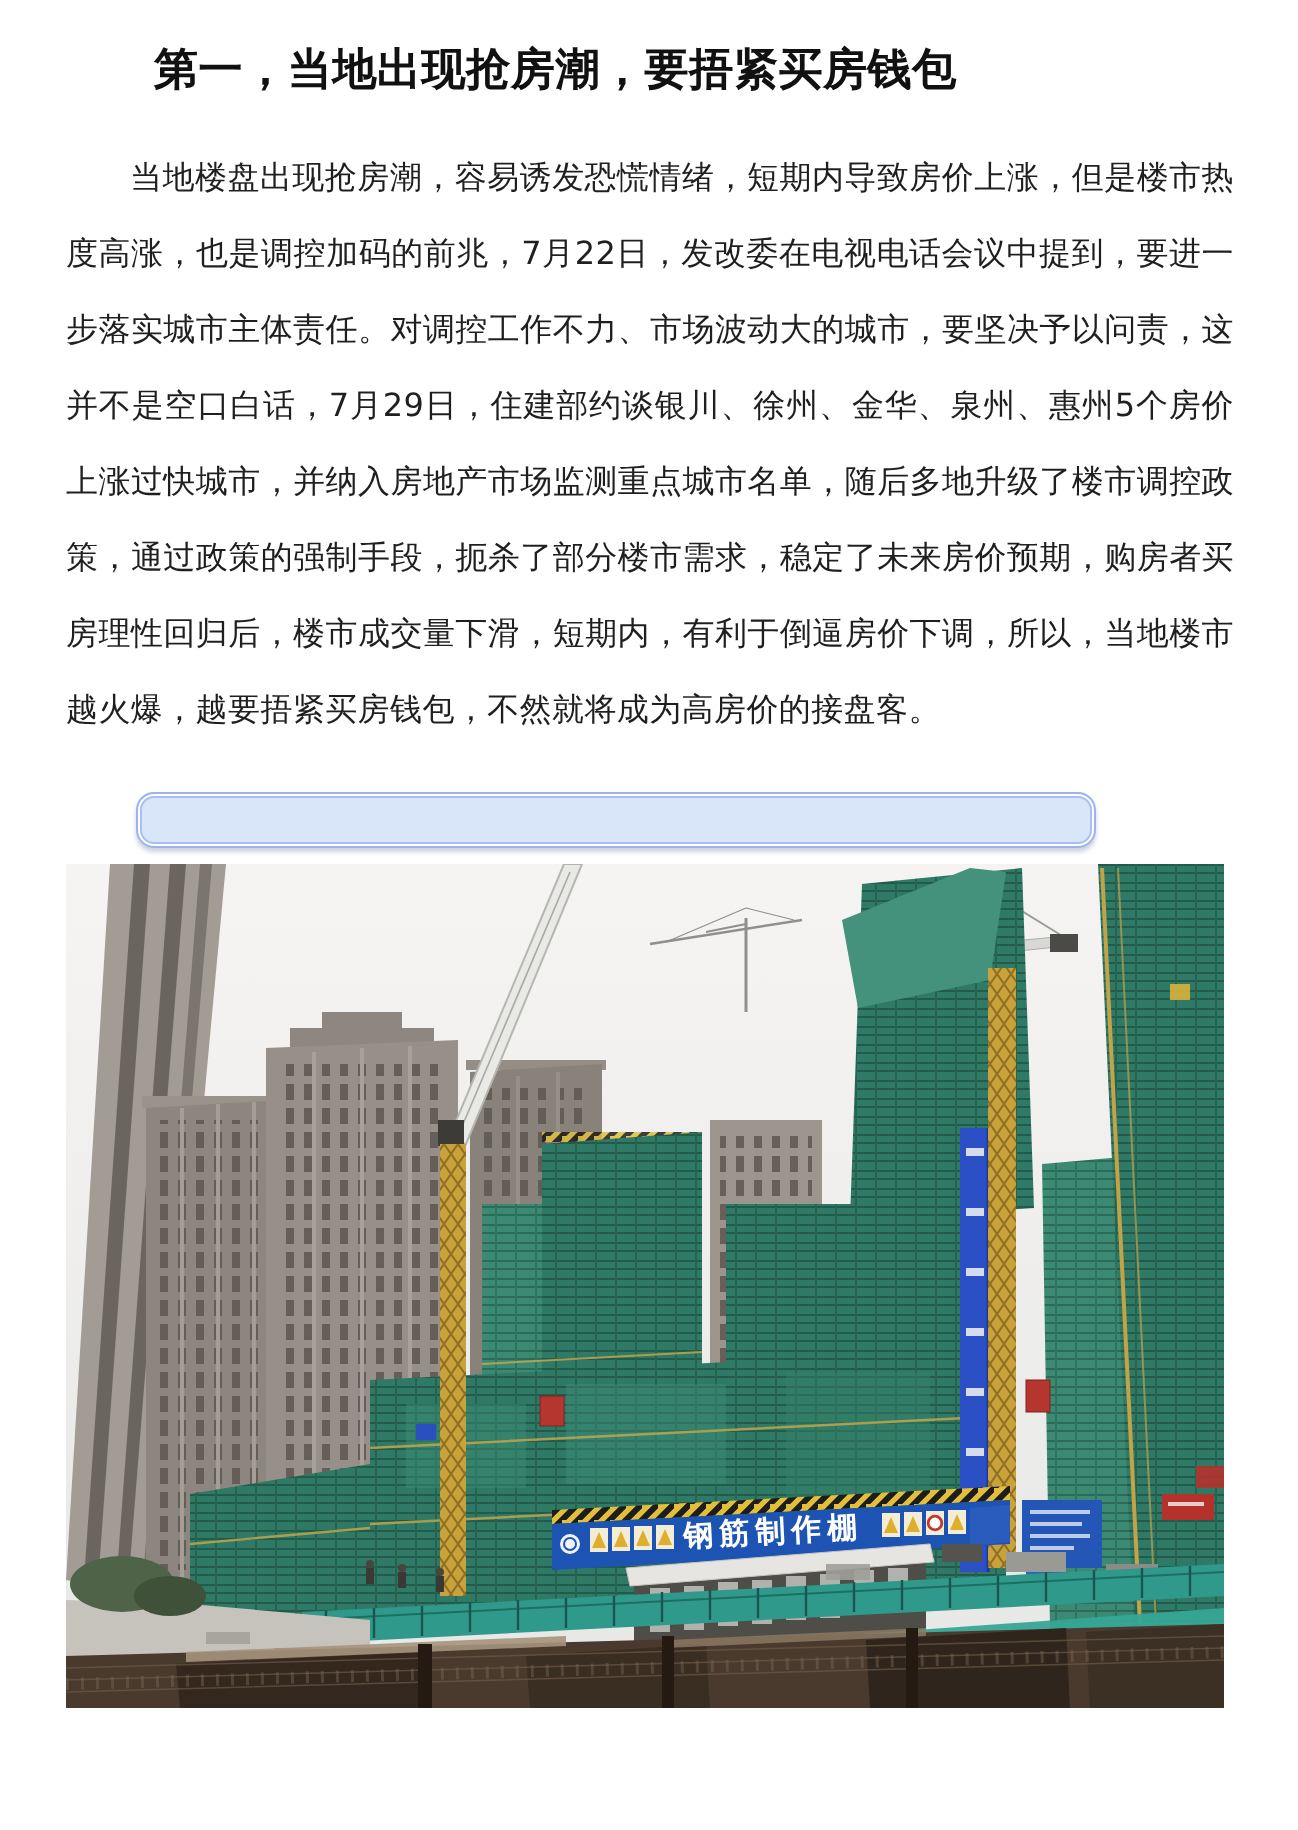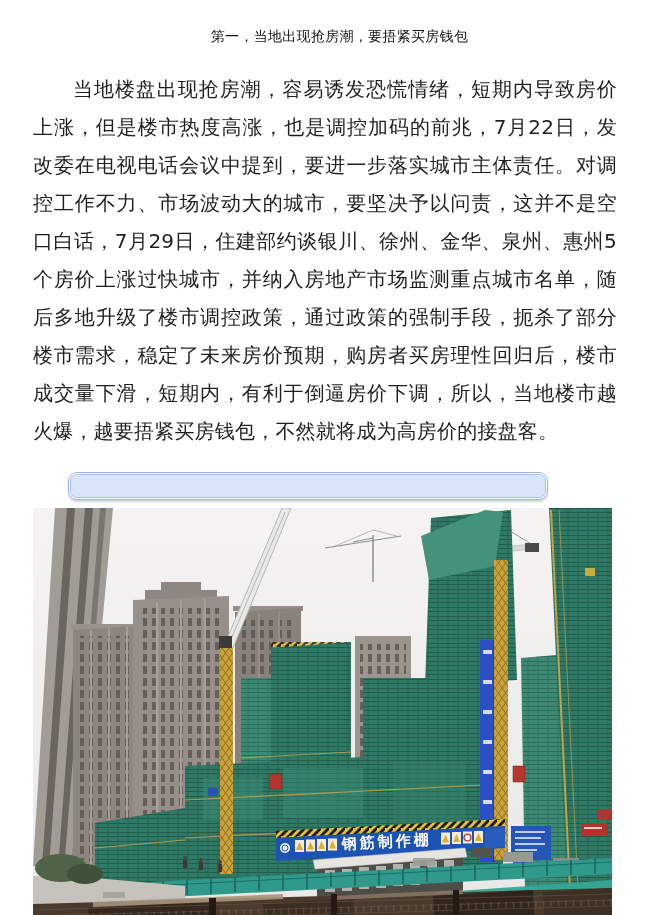--- a/index.html
+++ b/index.html
@@ -1,19 +1,19 @@
 <!DOCTYPE html>
 <html><head>
 <meta charset="utf-8">
 <style>
   html,body{margin:0;padding:0;background:#ffffff;}
   body{width:649px;height:915px;overflow:hidden;font-family:"DejaVu Sans",sans-serif;}
   .page{padding:24px 31px 0 33px;box-sizing:border-box;}
-  .heading{font-size:14px;font-weight:normal;color:#111111;margin:0;line-height:24px;text-indent:2em;letter-spacing:.3px;text-align:center;}
-  .para{font-size:20px;color:#1f1f1f;line-height:38px;margin:22px 0 0 0;text-align:justify;text-indent:2em;letter-spacing:.2px;width:584px;}
+  .heading{font-size:22px;font-weight:bold;color:#111111;margin:0;line-height:24px;text-indent:2em;letter-spacing:.3px;}
+  .para{font-size:16px;color:#1f1f1f;line-height:38px;margin:22px 0 0 0;text-align:justify;text-indent:2em;letter-spacing:.2px;width:584px;}
   .bar-outer{margin:22px 0 0 35px;width:476px;height:24px;border:1px solid #9cb3ee;border-radius:9px;padding:1px;box-shadow:0 2px 2px rgba(110,125,160,.35);}
   .bar-inner{width:100%;height:100%;background:#d9e5f8;border:1px solid #a9c0f2;border-radius:7px;box-sizing:border-box;}
   .photo{margin:8px 0 0 0;width:579px;height:422px;line-height:0;}
   .photo svg{display:block;}
 </style>
 </head>
 <body>
 
 <div class="page">
 

